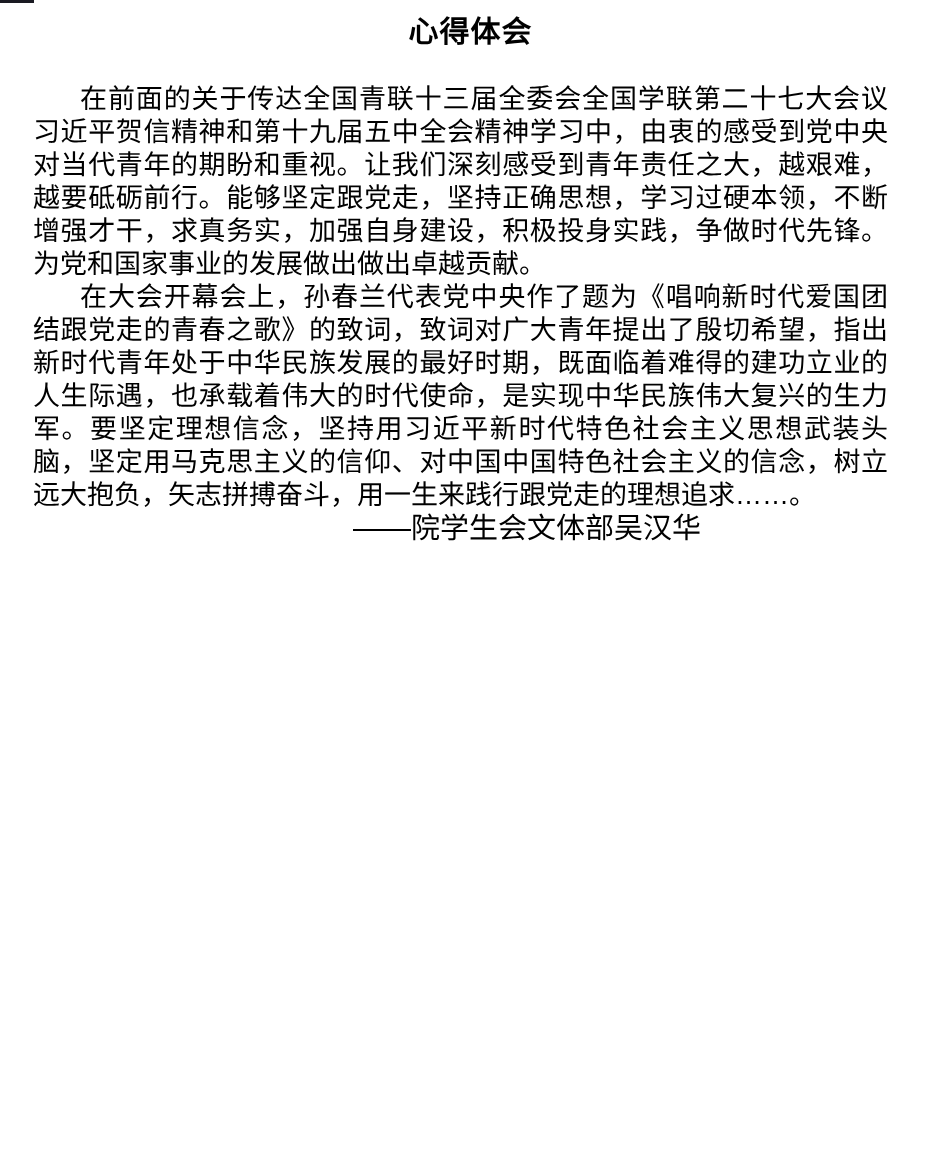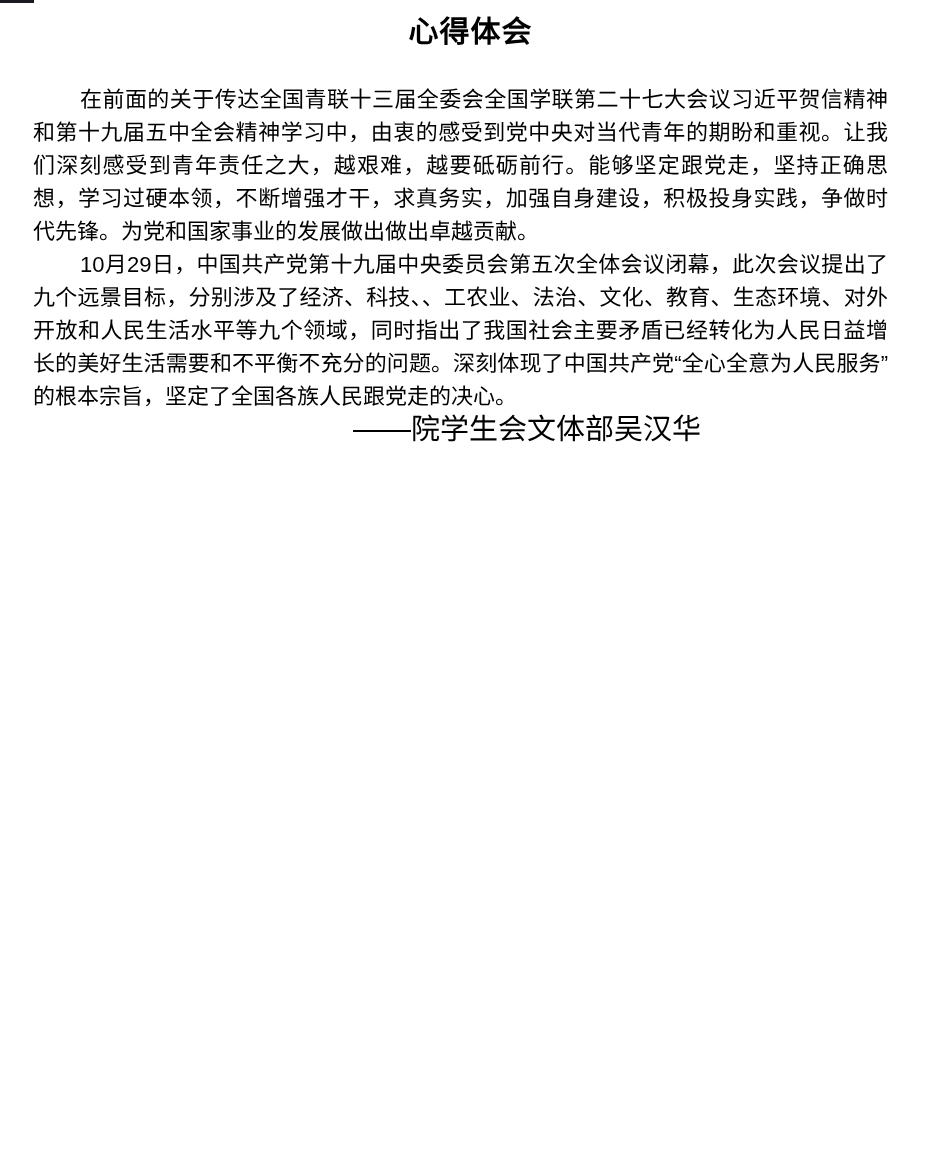--- a/index.html
+++ b/index.html
@@ -29,21 +29,21 @@
     font-size: 30px;
     line-height: 36px;
     font-weight: 700;
     letter-spacing: 1px;
   }
   .doc-body {
     margin-top: 33px;
   }
   .para {
     margin: 0 53px 0 33px;
-    font-size: 22px;
+    font-size: 27px;
     line-height: 33px;
     text-align: justify;
     text-justify: inter-ideograph;
     text-indent: 47px;
     word-break: break-all;
     overflow-wrap: break-word;
   }
   .signature {
     margin: 0 37px 0 33px;
     padding-left: 320px;
@@ -56,16 +56,16 @@
 </head>
 <body>
 
 <div>
   <div class="edge-artifact"></div>
 
   <h1 class="doc-title">心得体会</h1>
 
   <div class="doc-body">
     <p class="para">在前面的关于传达全国青联十三届全委会全国学联第二十七大会议习近平贺信精神和第十九届五中全会精神学习中，由衷的感受到党中央对当代青年的期盼和重视。让我们深刻感受到青年责任之大，越艰难，越要砥砺前行。能够坚定跟党走，坚持正确思想，学习过硬本领，不断增强才干，求真务实，加强自身建设，积极投身实践，争做时代先锋。为党和国家事业的发展做出做出卓越贡献。</p>
-    <p class="para">10月29日，中国共产党第十九届中央委员会第五次全体会议闭幕，此次会议提出了九个远景目标，分别涉及了经济、科技、、工农业、法治、文化、教育、生态环境、对外开放和人民生活水平等九个领域，同时指出了我国社会主要矛盾已经转化为人民日益增长的美好生活需要和不平衡不充分的问题。深刻体现了中国共产党“全心全意为人民服务”的根本宗旨，坚定了全国各族人民跟党走的决心。</p>
+    <p class="para">在大会开幕会上，孙春兰代表党中央作了题为《唱响新时代爱国团结跟党走的青春之歌》的致词，致词对广大青年提出了殷切希望，指出新时代青年处于中华民族发展的最好时期，既面临着难得的建功立业的人生际遇，也承载着伟大的时代使命，是实现中华民族伟大复兴的生力军。要坚定理想信念，坚持用习近平新时代特色社会主义思想武装头脑，坚定用马克思主义的信仰、对中国中国特色社会主义的信念，树立远大抱负，矢志拼搏奋斗，用一生来践行跟党走的理想追求……。</p>
     <p class="para signature">——院学生会文体部吴汉华</p>
   </div>
 </div>
 
 </body></html>

